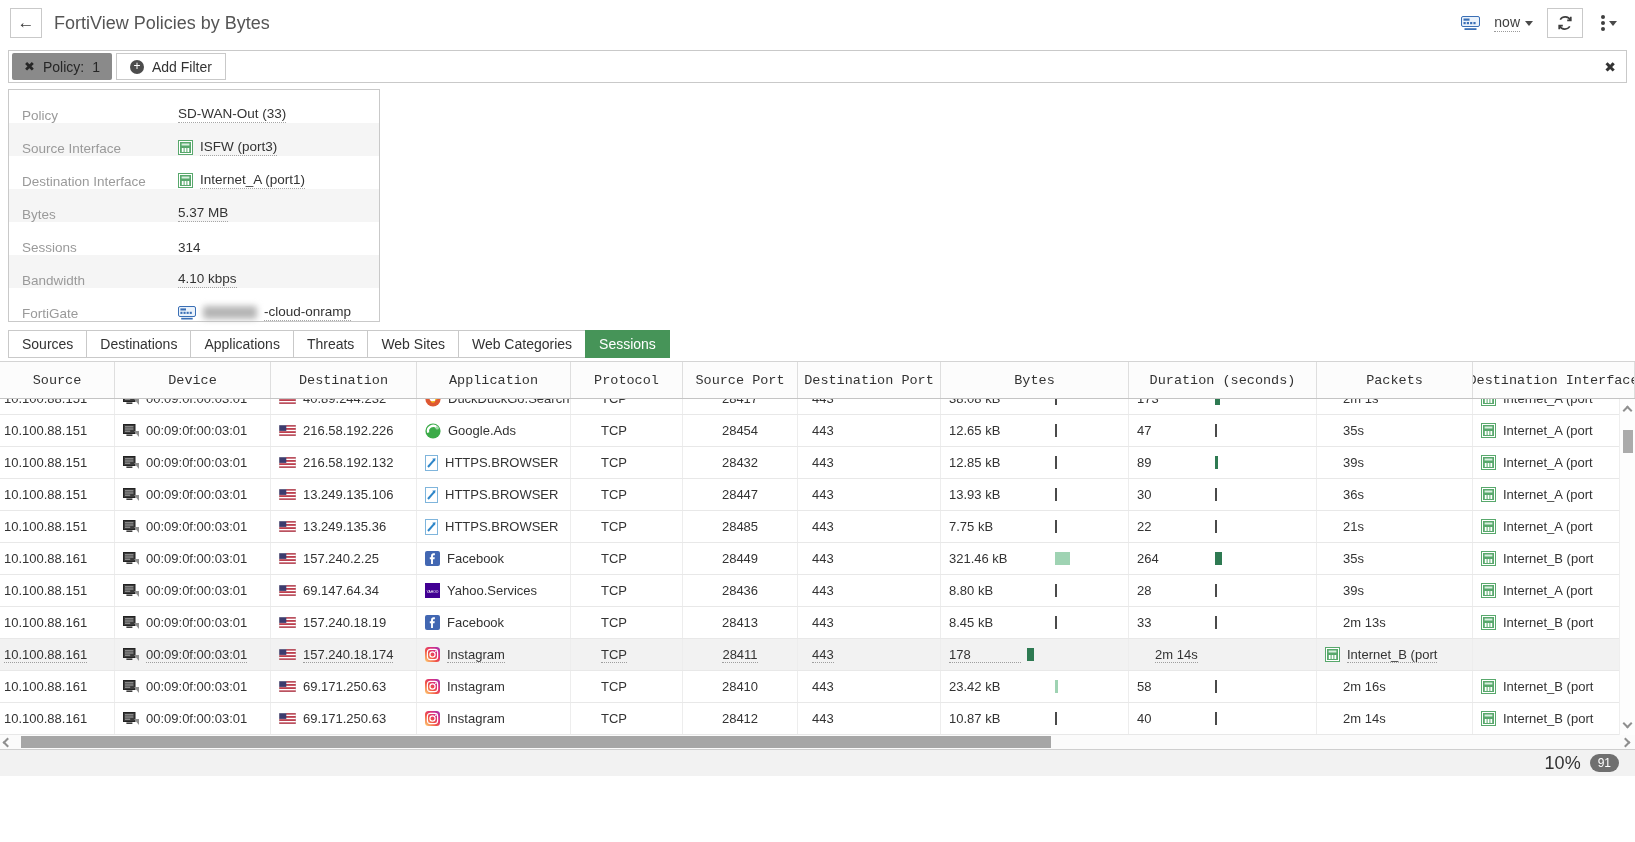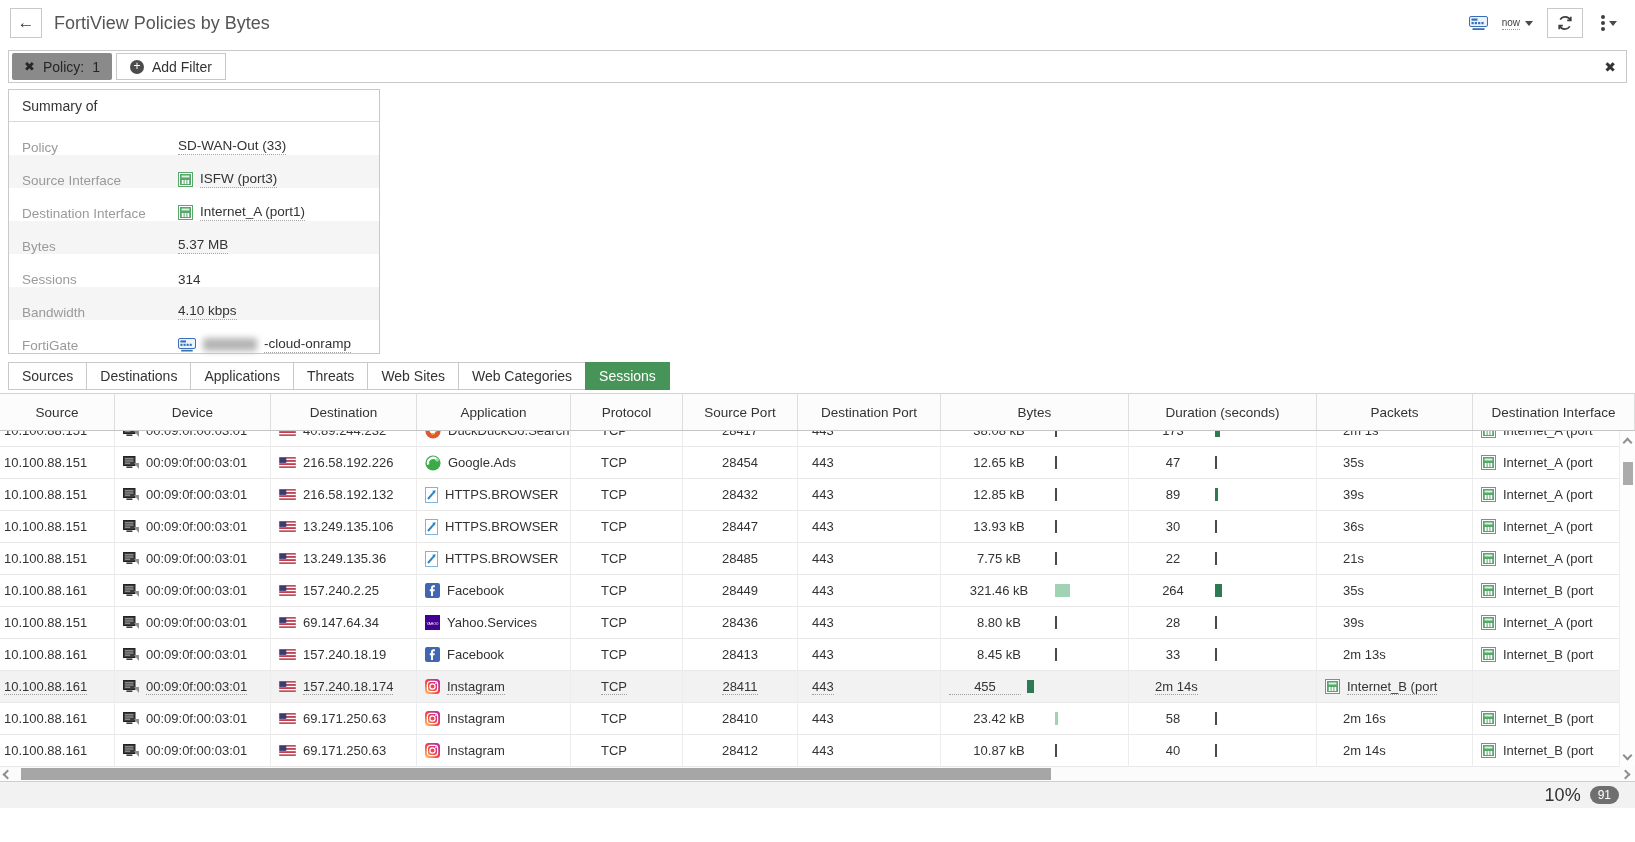--- a/index.html
+++ b/index.html
@@ -8,21 +8,21 @@
 
   
   .titlebar { height:46px; display:flex; align-items:center; padding:0 14px 0 10px;
               background:#fff; }
   .backbtn { width:32px; height:30px; border:1px solid #c9c9c9; background:#fff;
              display:flex; align-items:center; justify-content:center;
              font-size:17px; font-weight:bold; color:#3c3c3c; cursor:pointer; }
   .pagetitle { font-size:18px; color:#555; margin-left:12px; }
   .tb-right { margin-left:auto; display:flex; align-items:center; gap:14px; }
   .timepick { display:flex; align-items:center; gap:5px; cursor:pointer; }
-  .timepick .lbl { font-size:10px; color:#3f3f3f; border-bottom:1px dotted #9a9a9a; padding-bottom:1px; }
+  .timepick .lbl { font-size:14px; color:#3f3f3f; border-bottom:1px dotted #9a9a9a; padding-bottom:1px; }
   .caret { width:0; height:0; border-left:4px solid transparent; border-right:4px solid transparent;
            border-top:5px solid #4a4a4a; display:inline-block; }
   .iconbtn { width:36px; height:30px; border:1px solid #c9c9c9; background:#fff;
              display:flex; align-items:center; justify-content:center; cursor:pointer; }
   .kebab { display:flex; align-items:center; gap:4px; cursor:pointer; padding:2px 4px; }
   .kdots { display:flex; flex-direction:column; gap:2px; }
   .kdots i { width:4px; height:4px; background:#3f3f3f; border-radius:50%; }
 
   
   .filterwrap { padding:4px 8px 6px 8px; }
@@ -62,35 +62,35 @@
 
   
   .tablezone { position:relative; margin-top:3px; }
   .grid { display:grid;
           grid-template-columns:115px 156px 146px 154px 112px 115px 143px 188px 188px 156px minmax(140px,1fr);
           width:1635px; }
   .thead { height:38px; border-top:1px solid #d4d4d4; border-bottom:1px solid #c4c4c4;
            background:#fcfcfc; }
   .th { display:flex; align-items:center; justify-content:center; font-size:13.5px;
         color:#333; border-right:1px solid #dedede; overflow:hidden; white-space:nowrap;
-        cursor:pointer; }
+        cursor:pointer;font-family:Liberation Mono, monospace; }
   .tbody { height:336px; overflow:hidden; position:relative; background:#fff; }
   .partialwrap { height:16px; overflow:hidden; }
   .partialwrap .trow { margin-top:-16px; }
   .trow { height:32px; border-bottom:1px solid #e8e8e8; cursor:pointer; background:#fff; }
   .trow.hov { background:#f2f2f2; }
   .c { display:flex; align-items:center; padding:0 8px; border-right:1px solid #ededed;
        overflow:hidden; white-space:nowrap; font-size:13px; color:#333; gap:7px; }
   .c.src { padding-left:4px; }
   .c.proto { padding-left:30px; }
   .c.sport { justify-content:center; }
   .c.dport { padding-left:14px; }
   .c.dur { padding-left:26px; }
   .c.num { gap:0; }
-  .c .val { text-align:center; }
+  .c .val { text-align:left; }
   .c.bytes .val { width:100px; }
   .c.pkts .val { width:72px; }
   .barwrap { flex:1; display:flex; align-items:center; padding-left:6px; }
   .bar { height:13px; display:inline-block; }
   .bar.g { background:#9fd3b3; }
   .bar.dk { background:#2e7a52; }
   .bar.thin { background:#4a4a4a; }
   .trow.hov .txt, .trow.hov .val { border-bottom:1px dotted #9e9e9e; }
 
   
@@ -170,21 +170,20 @@
     </div>
     <div class="addfilter">
       <span class="pluscirc">+</span>
       <span>Add Filter</span>
     </div>
     <span class="clearx">✖</span>
   </div>
 </div>
 
 <div class="summary">
-  <div class="sum-title">Summary of</div>
   <div id="sumrows">
       <div class="srow">
         <div class="sl">Policy</div>
         <div class="sv">
           <span class="lnk">SD-WAN-Out (33)</span>
         </div>
       </div>
       <div class="srow">
         <div class="sl">Source Interface</div>
         <div class="sv">
@@ -967,21 +966,21 @@
         <div class="c proto">
           <span class="txt">TCP</span>
         </div>
         <div class="c sport">
           <span class="txt">28411</span>
         </div>
         <div class="c dport">
           <span class="txt">443</span>
         </div>
         <div class="c num pkts">
-          <span class="val">455</span>
+          <span class="val">178</span>
           <span class="barwrap">
             <span class="bar dk" style="width: 7px;"></span>
           </span>
         </div>
         <div class="c dur">
           <span class="txt">2m 14s</span>
         </div>
         <div class="c">
           <span class="ic">
             <svg width="15" height="15" viewBox="0 0 15 15">

